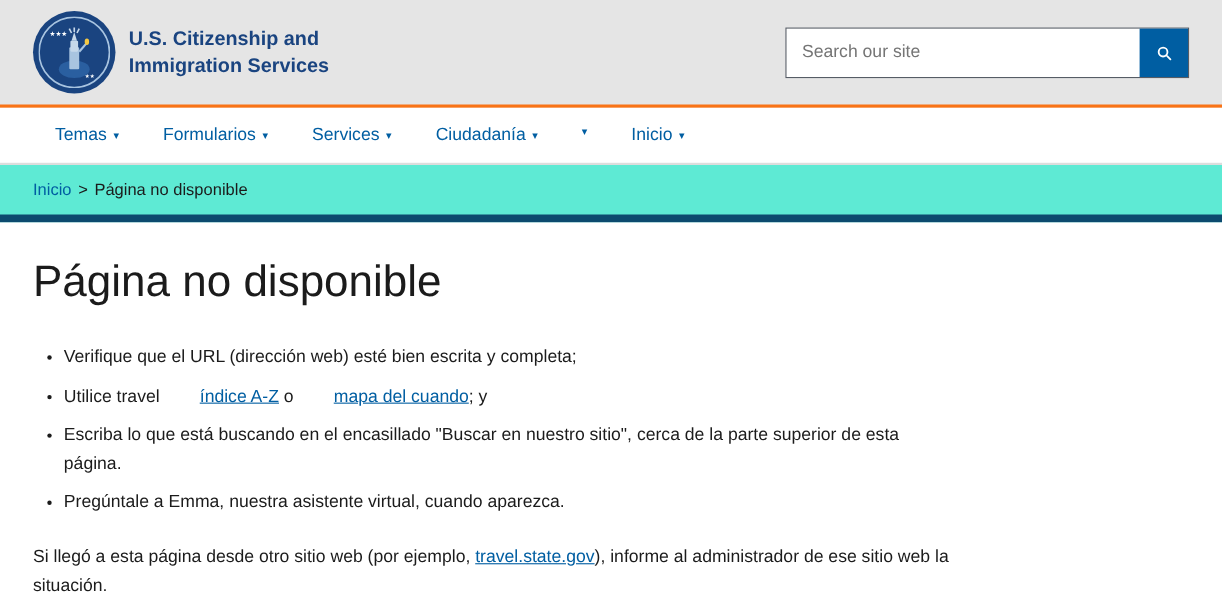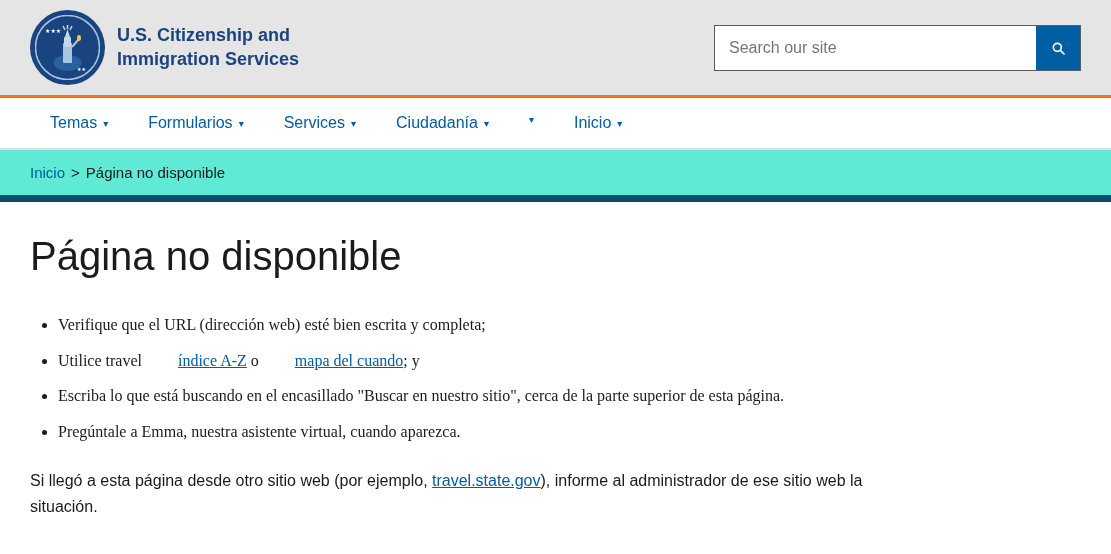--- a/index.html
+++ b/index.html
@@ -181,21 +181,20 @@
       list-style: disc;
       padding-left: 28px;
       margin-bottom: 24px;
     }
 
     .tips-list li {
       font-size: 16px;
       line-height: 1.6;
       margin-bottom: 10px;
       color: #1b1b1b;
-      font-family: Liberation Serif, serif;
     }
 
     .inline-link {
       color: #005ea2;
       text-decoration: underline;
       cursor: pointer;
       margin-left: 32px;
     }
 
     .partial-text {

